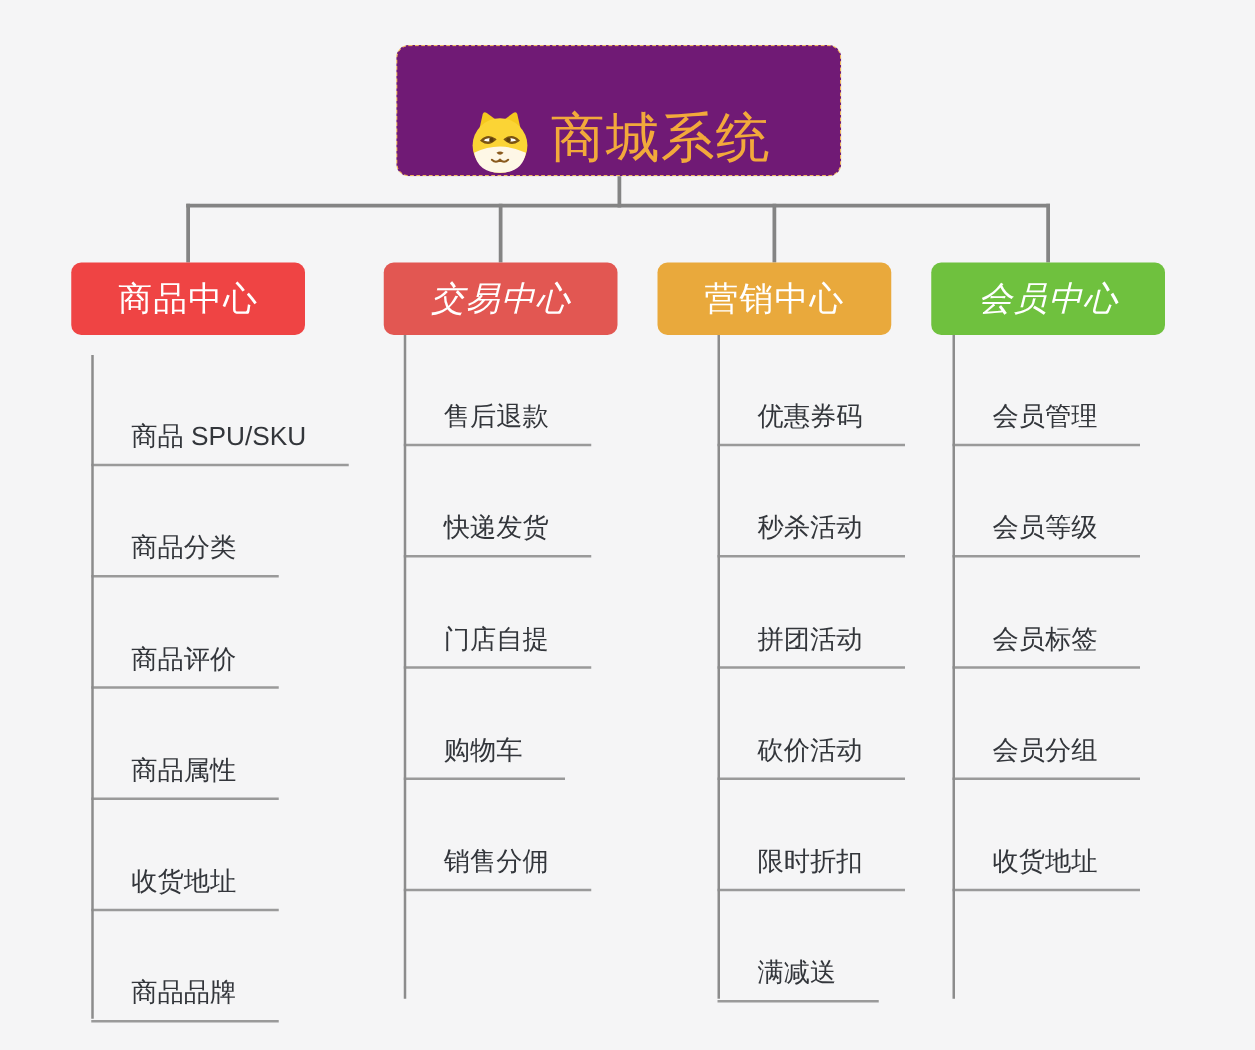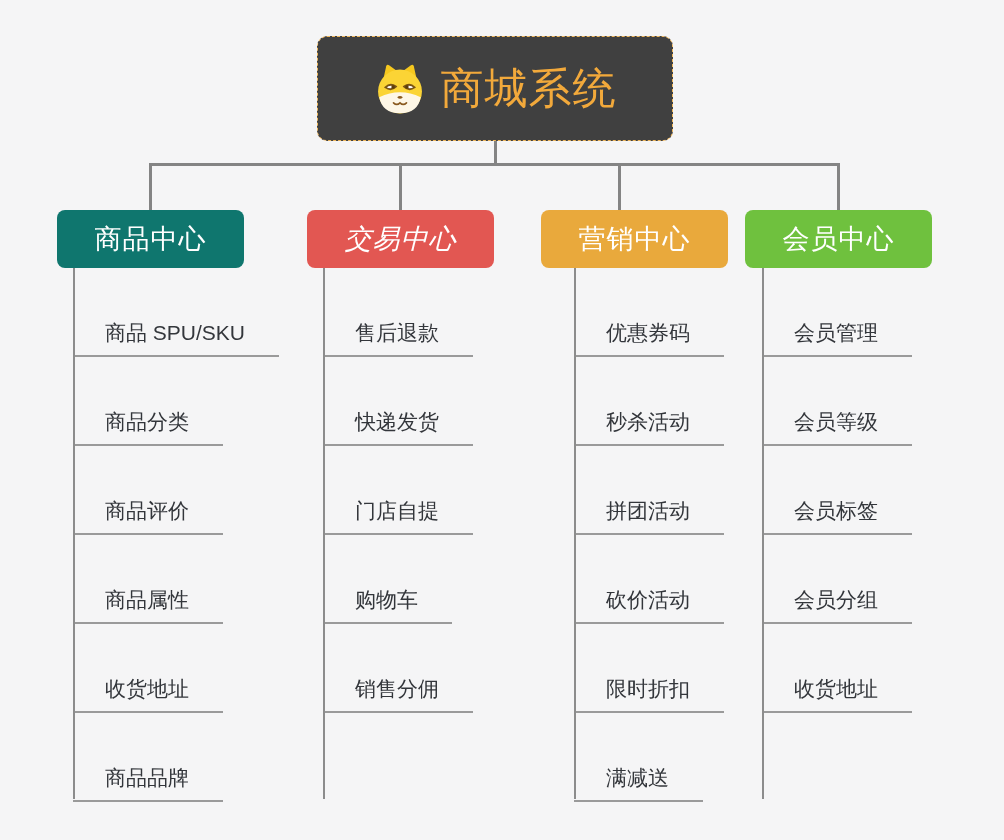--- a/index.html
+++ b/index.html
@@ -17,44 +17,44 @@
   .conn-hline{left:149px;top:163px;width:691px;height:3px;}
   .conn-drop{top:163px;width:3px;height:47px;}
   .drop0{left:149px;}
   .drop1{left:399px;}
   .drop2{left:618px;}
   .drop3{left:837px;}
 
   
   .root-node{
     position:absolute;left:317px;top:36px;width:356px;height:105px;
-    background:#404040;border:1px dashed #F0B85E;border-radius:10px;
+    background:#701a75;border:1px dashed #F0B85E;border-radius:10px;
     box-sizing:border-box;
-    display:flex;align-items:center;justify-content:center;gap:15px;
+    display:flex;align-items:flex-end;justify-content:center;gap:15px;
   }
   .root-title{
     font-size:43px;color:#F2A93B;letter-spacing:1px;white-space:nowrap;
   }
   .dog{width:52px;height:52px;display:block;}
 
   
   .branch-header{
     position:absolute;top:210px;width:187px;height:58px;
     border-radius:8px;color:#FFFFFF;font-size:27px;
     display:flex;align-items:center;justify-content:center;
     white-space:nowrap;letter-spacing:1px;
   }
   .h0{left:57px;}
   .h1{left:307px;}
-  .h2{left:526px;margin-left:15px;}
-  .h3{left:745px;}
+  .h2{left:526px;}
+  .h3{left:745px;font-style:italic;}
 
   
   .column{position:absolute;top:268px;}
-  .c0{left:73px;}
+  .c0{left:73px;margin-top:16px;}
   .c1{left:323px;}
   .c2{left:574px;}
   .c3{left:762px;}
   .col-line{
     position:absolute;left:0;top:0;width:2px;height:531px;background:#8C8C8C;
   }
   .leaf{height:89px;display:flex;align-items:flex-end;}
   .leaf:first-child{height:86px;}
   .leaf-label{
     display:block;white-space:nowrap;
@@ -95,21 +95,21 @@
         <circle cx="40.5" cy="29.5" r="2.2" fill="#5C3D0C"></circle>
 
         <path d="M28.5 42 Q32 39.5 35.5 42 Q32 46 28.5 42 Z" fill="#8A5A1E"></path>
 
         <path d="M24 49 Q28 53 32 49 Q36 53 40 49" fill="none" stroke="#8A5A1E" stroke-width="2" stroke-linecap="round"></path>
       </svg>
     </span>
     <span class="root-title">商城系统</span>
   </div>
 
-  <div class="branch-header h0" style="background-color: #0f766e;">商品中心</div>
+  <div class="branch-header h0" style="background-color: #ef4444;">商品中心</div>
   <div class="branch-header h1" style="background-color: rgb(226, 87, 82); font-style: italic;">交易中心</div>
   <div class="branch-header h2" style="background-color: rgb(233, 169, 60);">营销中心</div>
   <div class="branch-header h3" style="background-color: rgb(111, 193, 62);">会员中心</div>
 
   <div class="column c0">
     <div class="col-line"></div>
     <div class="leaf">
         <span class="leaf-label">商品 SPU/SKU</span>
       </div>
     <div class="leaf">

